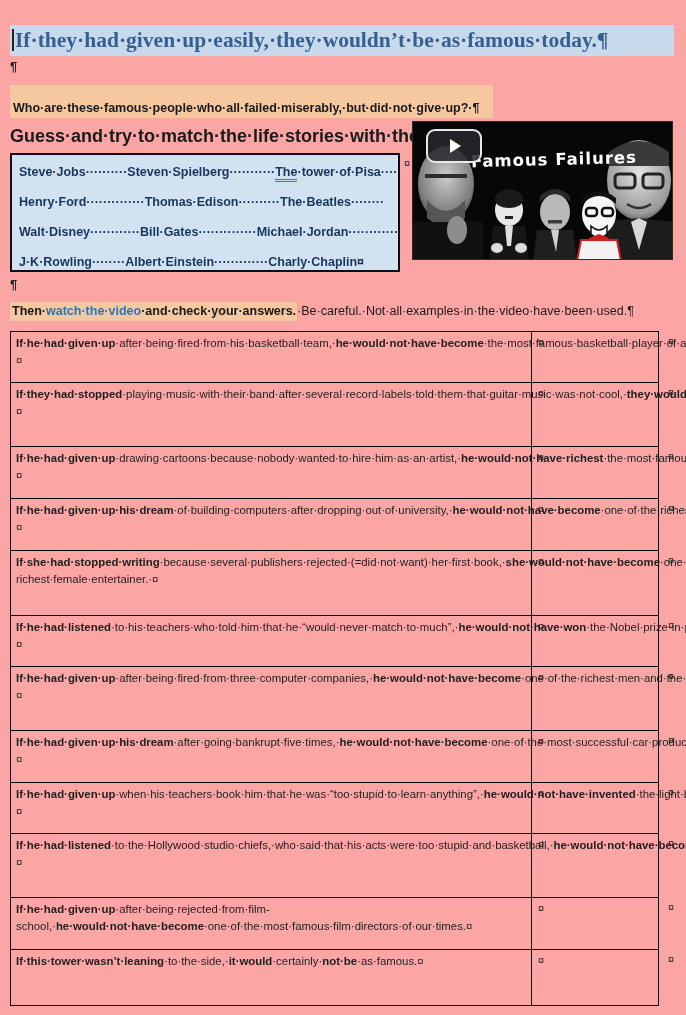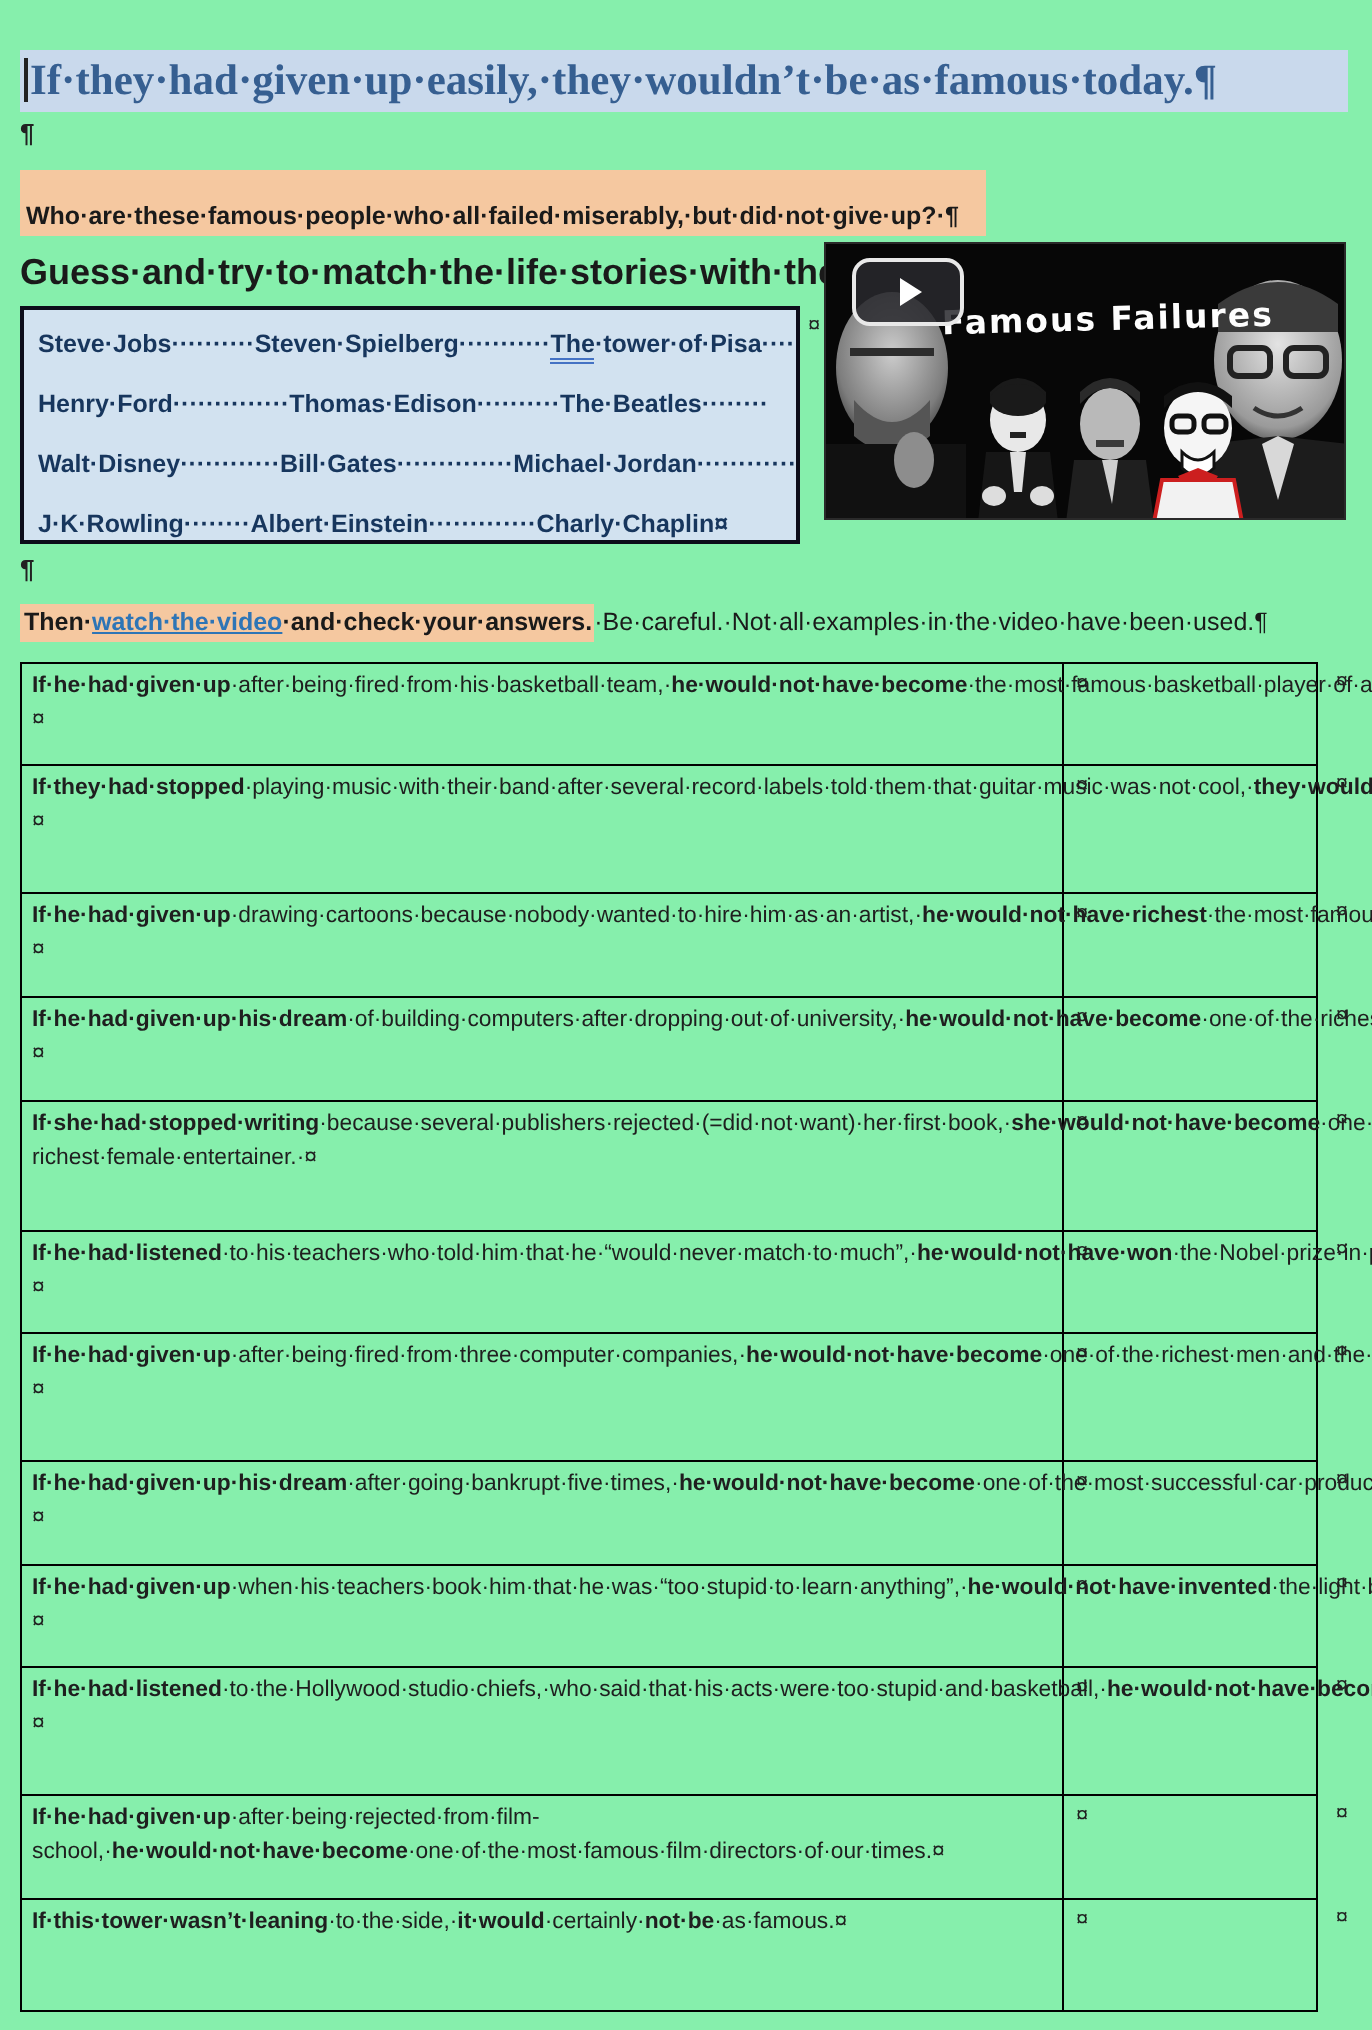--- a/index.html
+++ b/index.html
@@ -1,19 +1,19 @@
 <!DOCTYPE html>
 <html><head>
 <meta charset="utf-8">
 <style>
   html,body{margin:0;padding:0;background:#ffffff;}
   .page{
     position:relative;
     width:686px;height:1015px;
-    background:#86efac;
+    background:#fca5a5;
     font-family:"Liberation Sans",sans-serif;
     color:#1f1f1f;
     overflow:hidden;
   }
   .b{font-weight:700;}
   
   .title-line{margin:25px 12px 0 10px;}
   .title-hl{
     display:block;background:#C9D9EC;padding:2px 4px 3px 2px;
     font-family:"Liberation Serif",serif;font-weight:700;font-size:21.5px;
@@ -55,21 +55,21 @@
   }
   .video-caption{
     position:absolute;left:58px;top:28px;z-index:2;
     font-family:"DejaVu Sans",sans-serif;font-weight:700;font-size:16.5px;color:#fdfdfd;
     transform:rotate(-1.5deg);letter-spacing:1px;white-space:nowrap;
   }
   .faces{position:absolute;left:0;top:0;z-index:1;}
   
   .then-line{margin:8px 0 0 10px;font-size:12.5px;color:#1a1a1a;line-height:19px;}
   .then-hl{background:#F5C8A0;padding:2px 1px 3px 2px;}
-  .link{color:#2E75B6;text-decoration:underline;cursor:pointer;}
+  .link{color:#2E75B6;cursor:pointer;}
   .then-rest{font-weight:400;}
   
   .match-table{
     margin:10px 0 0 10px;width:649px;box-sizing:border-box;
     border:1.5px solid #000;
   }
   .trow{display:flex;position:relative;}
   .trow + .trow{border-top:1px solid #000;}
   .tc-left{
     width:521px;box-sizing:border-box;border-right:1px solid #000;

